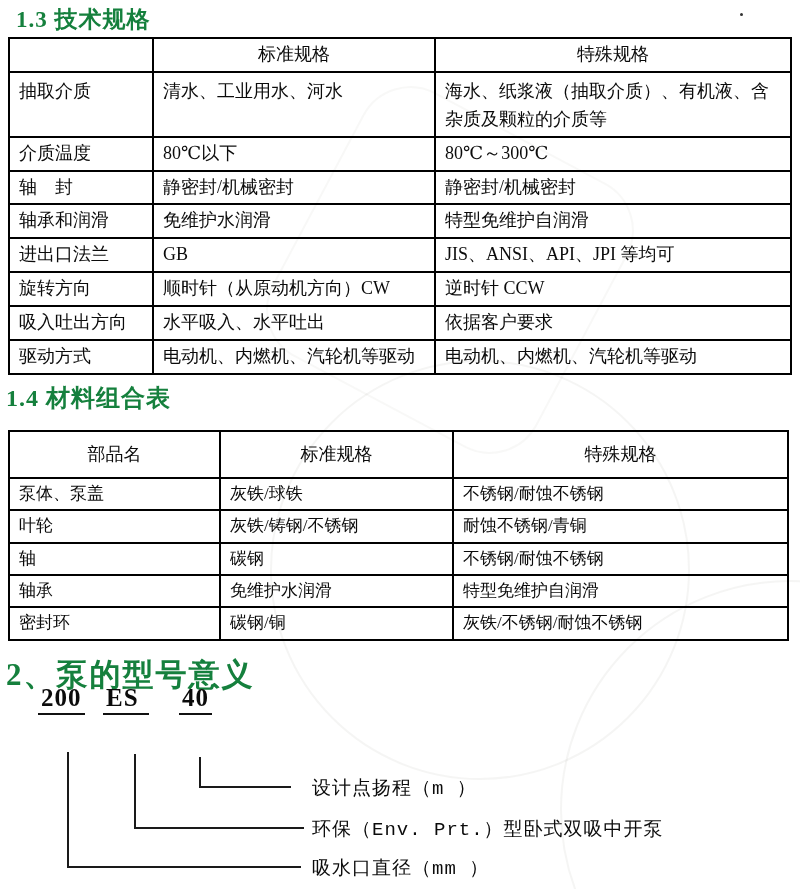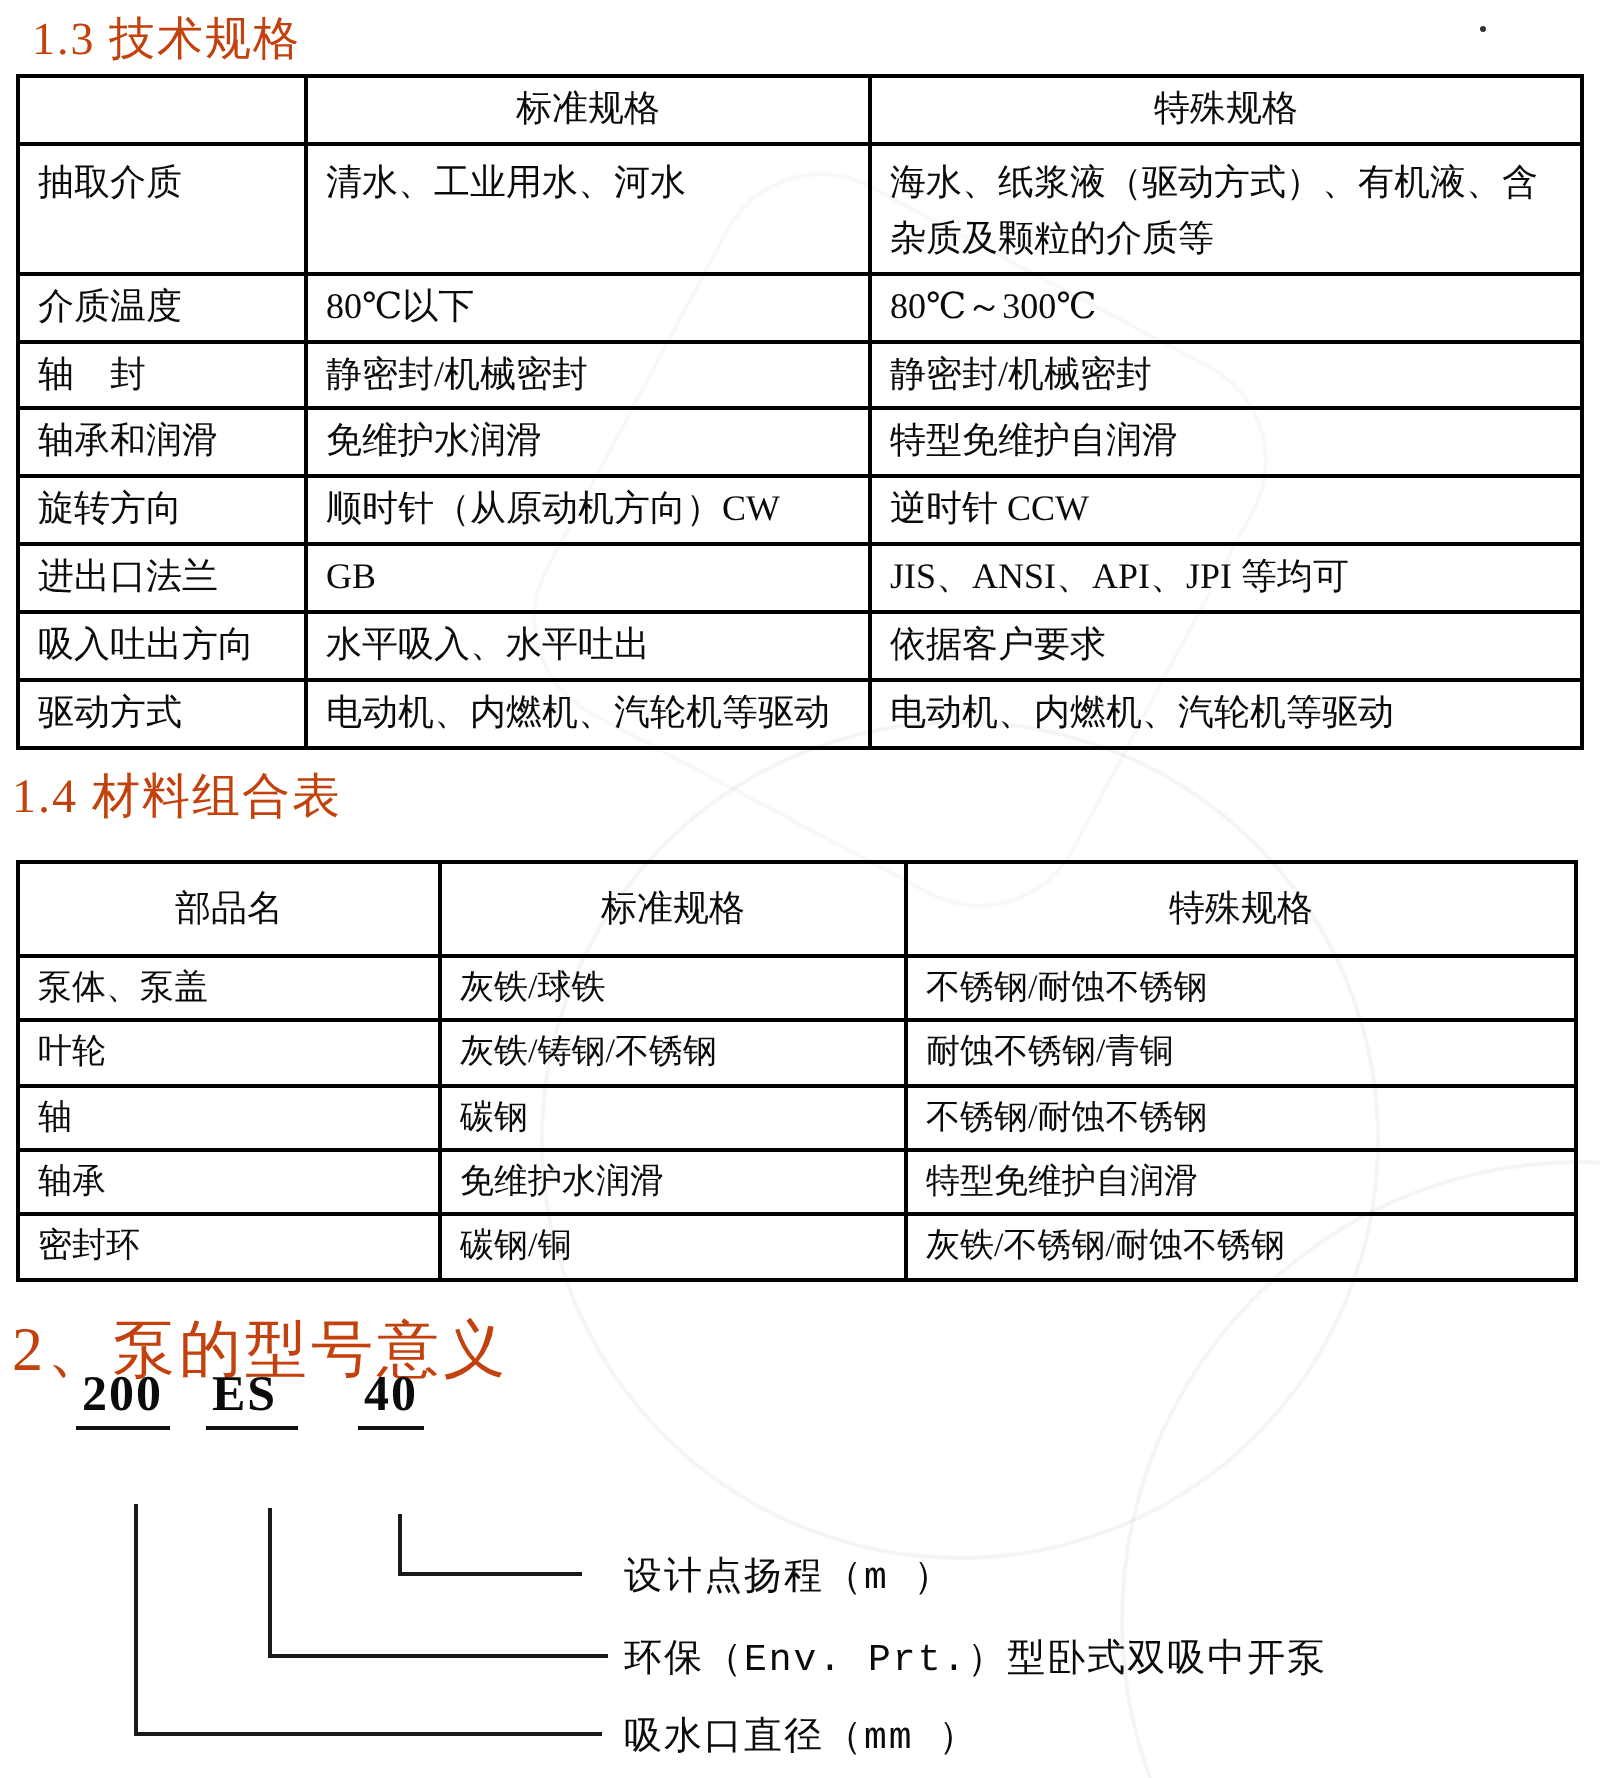--- a/index.html
+++ b/index.html
@@ -12,21 +12,21 @@
     overflow: hidden;
   }
   .page { position: absolute; inset: 0; }
 
   
   .wm { position: absolute; border-radius: 50%; border: 2px solid rgba(120,115,100,0.07); }
   .wm1 { left: 270px; top: 360px; width: 420px; height: 420px; }
   .wm2 { left: 560px; top: 580px; width: 460px; height: 460px; }
   .wm3 { left: 300px; top: 120px; width: 300px; height: 300px; border-radius: 18%; transform: rotate(28deg); border-color: rgba(120,115,100,0.05); }
 
-  .heading { position: absolute; font-weight: normal; color: #c2410c; letter-spacing: 1px; white-space: nowrap; }
+  .heading { position: absolute; font-weight: bold; color: #15803d; letter-spacing: 1px; white-space: nowrap; }
   .h-13 { left: 16px; top: 4px;   font-size: 23px; }
   .h-14 { left: 6px;  top: 382px; font-size: 24px; }
   .h-2  { left: 6px;  top: 654px; font-size: 31px; letter-spacing: 2px; }
 
   table.spec { position: absolute; border-collapse: collapse; table-layout: fixed; }
   table.spec th, table.spec td {
     border: 2px solid #000;
     vertical-align: middle;
     font-size: 18px;
     color: #0b0b0b;
@@ -99,46 +99,46 @@
       </colgroup>
     <tbody>
       <tr class="hdr">
         <th></th>
         <th>标准规格</th>
         <th>特殊规格</th>
       </tr>
       <tr class="tall">
         <td class="tall-cell">抽取介质</td>
         <td class="tall-cell">清水、工业用水、河水</td>
-        <td class="tall-cell">海水、纸浆液（驱动方式）、有机液、含杂质及颗粒的介质等</td>
+        <td class="tall-cell">海水、纸浆液（抽取介质）、有机液、含杂质及颗粒的介质等</td>
       </tr>
       <tr class="normal">
         <td>介质温度</td>
         <td>80℃以下</td>
         <td>80℃～300℃</td>
       </tr>
       <tr class="normal">
         <td>轴　封</td>
         <td>静密封/机械密封</td>
         <td>静密封/机械密封</td>
       </tr>
       <tr class="normal">
         <td>轴承和润滑</td>
         <td>免维护水润滑</td>
         <td>特型免维护自润滑</td>
       </tr>
       <tr class="normal">
+        <td>进出口法兰</td>
+        <td>GB</td>
+        <td>JIS、ANSI、API、JPI 等均可</td>
+      </tr>
+      <tr class="normal">
         <td>旋转方向</td>
         <td>顺时针（从原动机方向）CW</td>
         <td>逆时针 CCW</td>
-      </tr>
-      <tr class="normal">
-        <td>进出口法兰</td>
-        <td>GB</td>
-        <td>JIS、ANSI、API、JPI 等均可</td>
       </tr>
       <tr class="normal">
         <td>吸入吐出方向</td>
         <td>水平吸入、水平吐出</td>
         <td>依据客户要求</td>
       </tr>
       <tr class="normal">
         <td>驱动方式</td>
         <td>电动机、内燃机、汽轮机等驱动</td>
         <td>电动机、内燃机、汽轮机等驱动</td>

